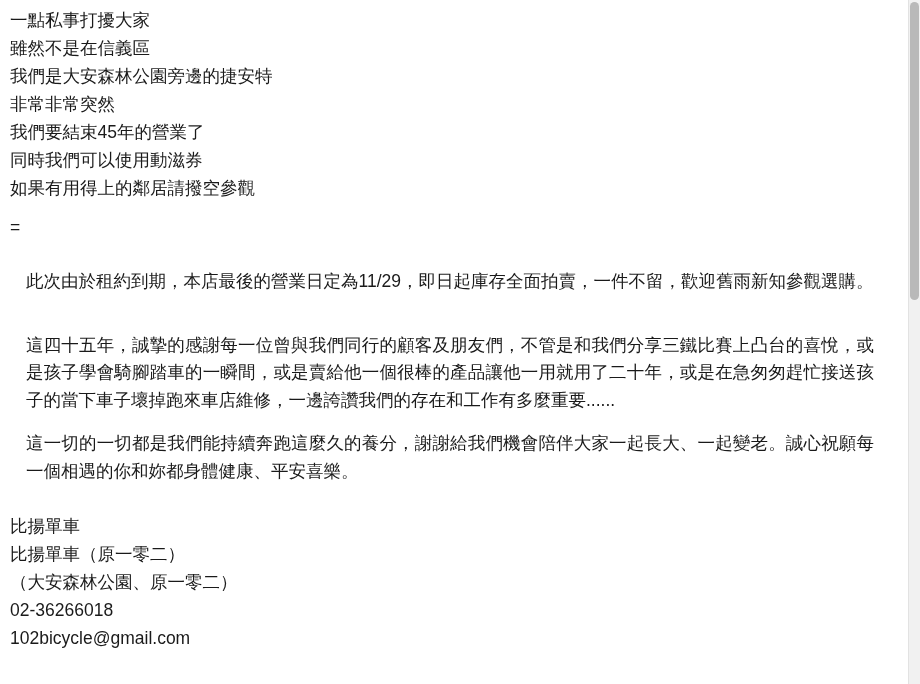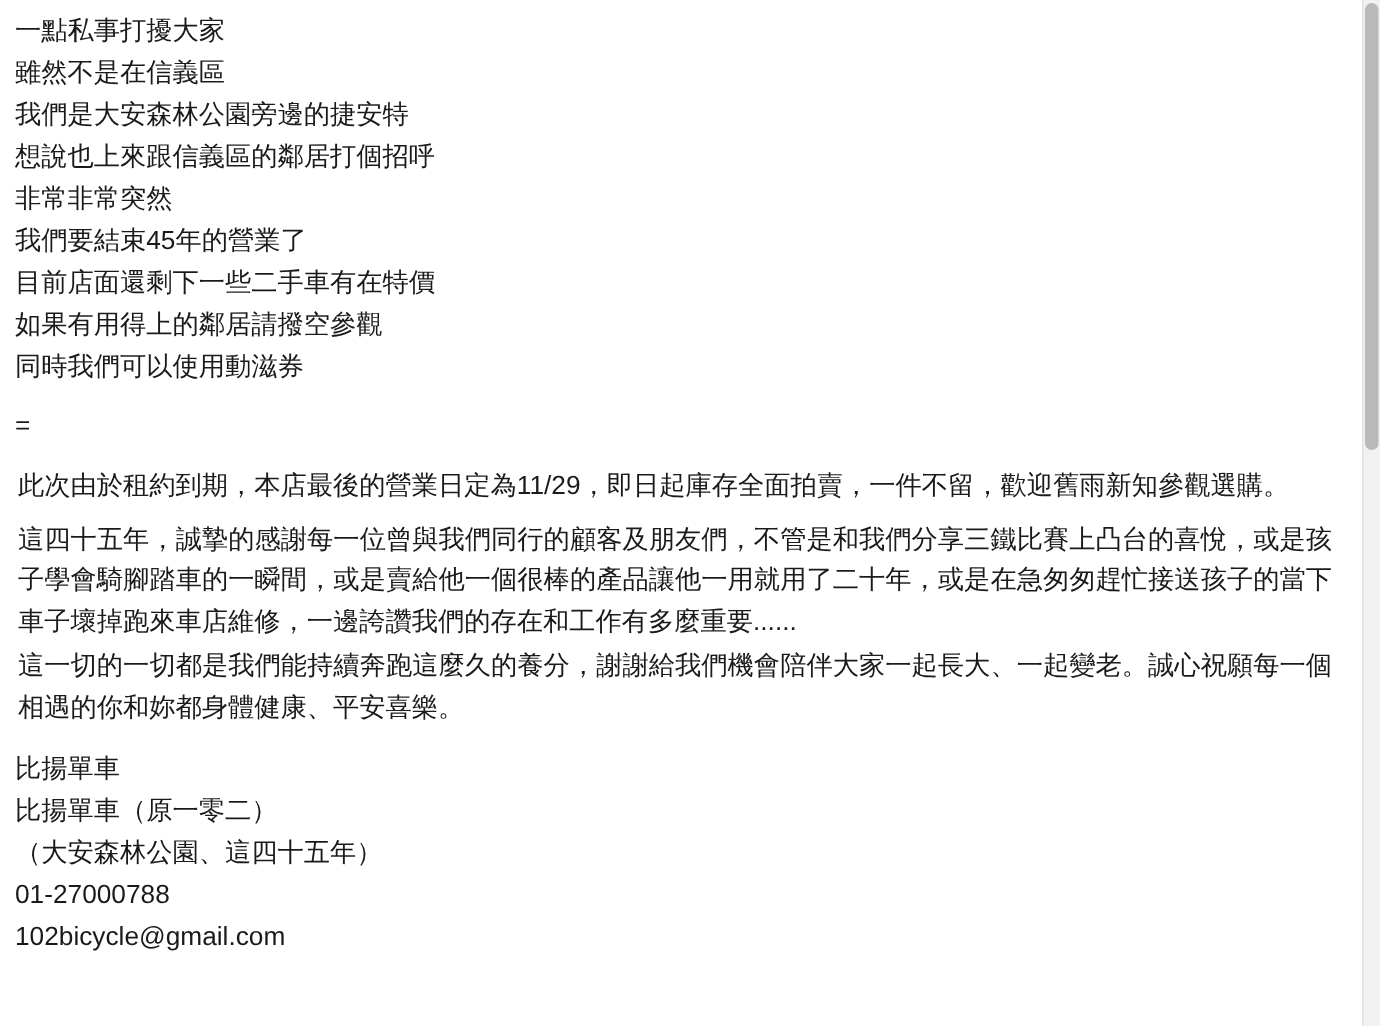--- a/index.html
+++ b/index.html
@@ -34,21 +34,21 @@
     font-size: 17.5px;
     line-height: 28px;
     color: #1a1a1a;
     white-space: pre-wrap;
     word-break: break-all;
   }
   .para {
     font-size: 17.5px;
     line-height: 27.5px;
     color: #1a1a1a;
-    margin: 2px;
+    margin: 16px;
     white-space: pre-wrap;
     word-break: break-all;
     text-align: justify;
     text-justify: inter-character;
   }
   .blockgap {
     height: 11px;
   }
   .smallgap {
     height: 4px;
@@ -83,26 +83,24 @@
 <body>
 
 <div id="page">
 
   <div id="content">
 
     <div>
       <div class="line">一點私事打擾大家</div>
       <div class="line">雖然不是在信義區</div>
       <div class="line">我們是大安森林公園旁邊的捷安特</div>
-      <div class="line">想說也上來跟信義區的鄰居打個招呼</div>
       <div class="line">非常非常突然</div>
       <div class="line">我們要結束45年的營業了</div>
-      <div class="line">目前店面還剩下一些二手車有在特價</div>
+      <div class="line">同時我們可以使用動滋券</div>
       <div class="line">如果有用得上的鄰居請撥空參觀</div>
-      <div class="line">同時我們可以使用動滋券</div>
     </div>
 
     <div class="blockgap"></div>
 
     <div class="eq">=</div>
 
     <div class="blockgap"></div>
 
     <p class="para">此次由於租約到期，本店最後的營業日定為11/29，即日起庫存全面拍賣，一件不留，歡迎舊雨新知參觀選購。</p>
 
@@ -110,22 +108,22 @@
 
     <p class="para">這四十五年，誠摯的感謝每一位曾與我們同行的顧客及朋友們，不管是和我們分享三鐵比賽上凸台的喜悅，或是孩子學會騎腳踏車的一瞬間，或是賣給他一個很棒的產品讓他一用就用了二十年，或是在急匆匆趕忙接送孩子的當下車子壞掉跑來車店維修，一邊誇讚我們的存在和工作有多麼重要......</p>
 
     <p class="para">這一切的一切都是我們能持續奔跑這麼久的養分，謝謝給我們機會陪伴大家一起長大、一起變老。誠心祝願每一個相遇的你和妳都身體健康、平安喜樂。</p>
 
     <div class="blockgap"></div>
 
     <div>
       <div class="line">比揚單車</div>
       <div class="line">比揚單車（原一零二）</div>
-      <div class="line">（大安森林公園、這四十五年）</div>
-      <div class="line">01-27000788</div>
+      <div class="line">（大安森林公園、原一零二）</div>
+      <div class="line">02-36266018</div>
       <div class="line">102bicycle@gmail.com</div>
     </div>
 
   </div>
 
   <div id="scrollbar-track">
     <div id="scrollbar-thumb"></div>
   </div>
 
 </div>

